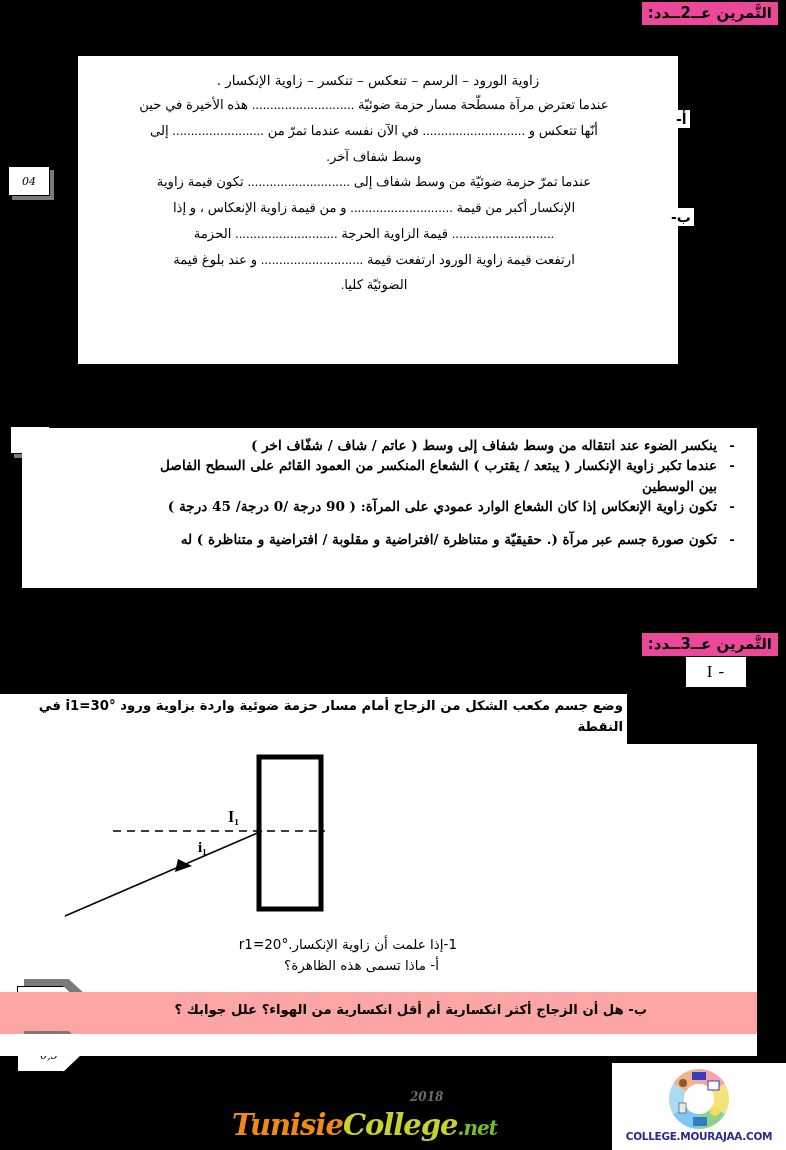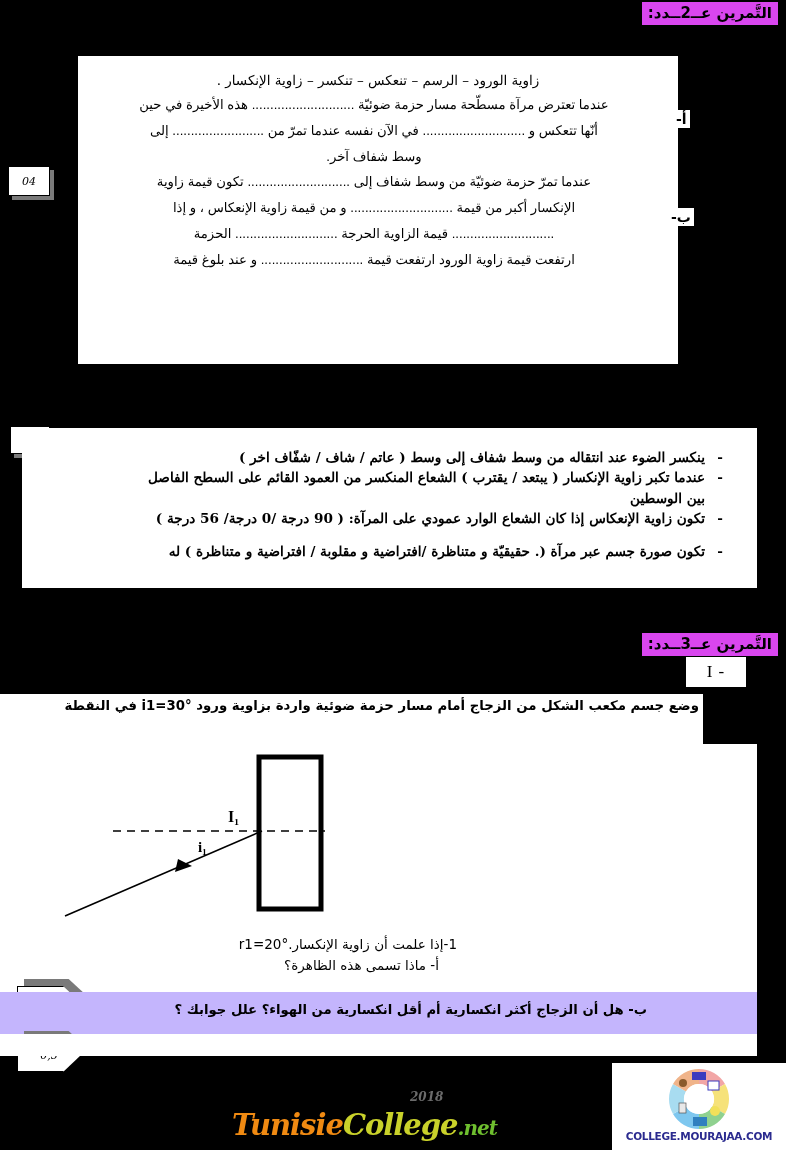--- a/index.html
+++ b/index.html
@@ -11,21 +11,21 @@
     overflow:hidden;
     position:relative;
   }
   .page{position:relative;width:786px;height:1150px;}
 
   
   .panel{position:absolute;background:#ffffff;color:#000;}
 
   
   .ex-title{
-    position:absolute;background:#d946ef;color:#000;
+    position:absolute;background:#ec4899;color:#000;
     font-family:"DejaVu Sans","Liberation Sans",sans-serif;
     font-weight:bold;font-size:15px;direction:rtl;
     padding:2px 6px 3px 6px;white-space:nowrap;
     letter-spacing:0px;
   }
 
   
   #ex2-box{left:78px;top:56px;width:600px;height:308px;background:#fff;}
   #ex2-box .wordbank{
     direction:rtl;text-align:center;font-size:13.5px;
@@ -42,21 +42,21 @@
     position:absolute;background:#fff;font-weight:bold;
     font-family:"DejaVu Sans","Liberation Sans",sans-serif;
     font-size:14px;direction:rtl;padding:1px 3px;
   }
 
   
   #bullets{
     left:22px;top:428px;width:735px;height:160px;background:#fff;
   }
   #bullets ul{
-    list-style:none;margin:16px;padding:4px 10px 0 8px;direction:rtl;
+    list-style:none;margin:4px;padding:4px 10px 0 8px;direction:rtl;
   }
   #bullets li{
     font-family:"DejaVu Serif","Liberation Serif",serif;
     font-size:13.6px;font-weight:600;line-height:1.42;
     text-align:right;position:relative;padding-right:26px;margin:0 0 1px 0;
   }
   #bullets li:before{
     content:"-";position:absolute;right:8px;top:0;font-weight:700;
   }
   #bullets li.cont{padding-right:26px;text-align:right;}
@@ -64,41 +64,41 @@
   #bullets li.gap{margin-top:14px;}
 
   
   #ex3-roman{
     position:absolute;left:686px;top:657px;width:60px;height:30px;
     background:#fff;color:#000;text-align:center;
     font-family:"Liberation Serif","DejaVu Serif",serif;font-size:17px;
     line-height:30px;letter-spacing:1px;
   }
   #ex3-intro{
-    position:absolute;left:0px;top:694px;width:703px;height:50px;background:#fff;
+    position:absolute;left:0px;top:694px;width:627px;height:50px;background:#fff;
     direction:rtl;text-align:right;
     font-family:"DejaVu Sans","Liberation Sans",sans-serif;
     font-weight:bold;font-size:13.3px;line-height:1.55;
     padding:2px 4px 0 4px;box-sizing:border-box;
   }
   #ex3-intro .l2{display:block;text-align:center;padding-left:60px;}
 
   
   #diagram{position:absolute;left:0px;top:744px;width:757px;height:186px;background:#fff;}
   
   #q-block{
     position:absolute;left:0px;top:930px;width:757px;height:62px;background:#fff;
     direction:rtl;text-align:right;
     font-family:"DejaVu Sans","Liberation Sans",sans-serif;
     font-weight:normal;font-size:13.5px;line-height:1.55;
     padding:4px 300px 0 18px;box-sizing:border-box;
   }
   #q-block .sub{padding-right:18px;}
   #q-block2{
-    position:absolute;left:0px;top:992px;width:757px;height:48px;background:#c4b5fd;
+    position:absolute;left:0px;top:992px;width:757px;height:48px;background:#fca5a5;
     direction:rtl;text-align:right;
     font-family:"DejaVu Sans","Liberation Sans",sans-serif;
     font-weight:bold;font-size:13.2px;line-height:1.5;
     padding:8px 110px 0 0;box-sizing:border-box;
   }
   #white-tail{position:absolute;left:0;top:1034px;width:757px;height:22px;background:#fff;}
 
   
   .dotline{
     position:absolute;height:4px;
@@ -164,34 +164,35 @@
     <div class="q">
       <p>عندما تعترض مرآة مسطّحة مسار حزمة ضوئيّة ............................ هذه الأخيرة في حين</p>
       <p>أنّها تتعكس و ............................ في الآن نفسه عندما تمرّ من ......................... إلى</p>
       <p>وسط شفاف آخر.</p>
     </div>
     <div class="q">
       <p>عندما تمرّ حزمة ضوئيّة من وسط شفاف إلى ............................ تكون قيمة زاوية</p>
       <p>الإنكسار أكبر من قيمة ............................ و من قيمة زاوية الإنعكاس ، و إذا</p>
       <p>............................ قيمة الزاوية الحرجة ............................ الحزمة</p>
       <p>ارتفعت قيمة زاوية الورود ارتفعت قيمة ............................ و عند بلوغ قيمة</p>
+      <p>الضوئيّة كليا.</p>
     </div>
   </div>
 
   <div class="lbl-a" style="left:673px;top:110px;">أ-</div>
   <div class="lbl-b" style="left:668px;top:208px;">ب-</div>
 
   <div class="badge-sq" style="left:10px;top:426px;width:38px;height:26px;">04</div>
 
   <div id="bullets" class="panel">
     <ul>
       <li>ينكسر الضوء عند انتقاله من وسط شفاف إلى وسط (   عاتم / شاف / شفّاف اخر    )</li>
       <li>عندما تكبر زاوية الإنكسار ( يبتعد / يقترب ) الشعاع المنكسر من العمود القائم على السطح الفاصل</li>
       <li class="cont">بين الوسطين</li>
-      <li>تكون زاوية الإنعكاس إذا كان الشعاع الوارد عمودي على المرآة: ( 90 درجة /0 درجة/ 56 درجة )</li>
+      <li>تكون زاوية الإنعكاس إذا كان الشعاع الوارد عمودي على المرآة: ( 90 درجة /0 درجة/ 45 درجة )</li>
       <li class="gap">تكون صورة جسم عبر مرآة (.    حقيقيّة و متناظرة /افتراضية و مقلوبة / افتراضية و متناظرة    ) له</li>
     </ul>
   </div>
 
   <div class="ex-title" style="right:8px;top:633px;">التَّمرين عــ3ــدد:</div>
 
   <div id="ex3-roman">I  -</div>
 
   <div id="ex3-intro">
     <span>وضع جسم مكعب الشكل من الزجاج أمام مسار حزمة ضوئية واردة بزاوية ورود   i1=30°   في النقطة</span>

